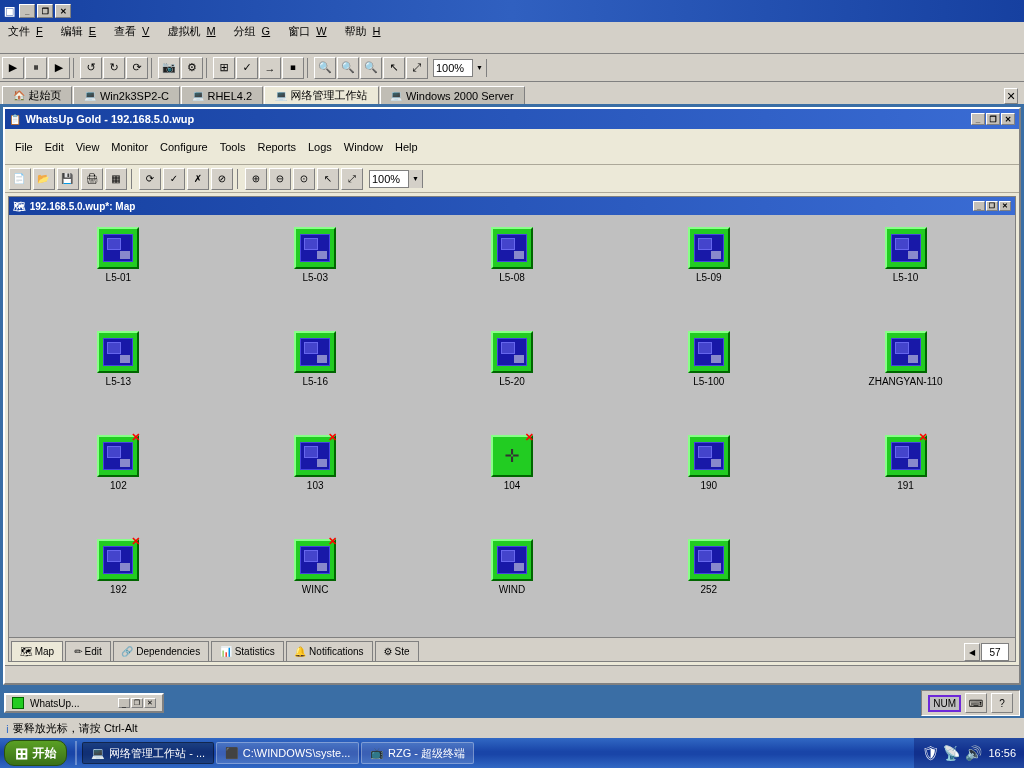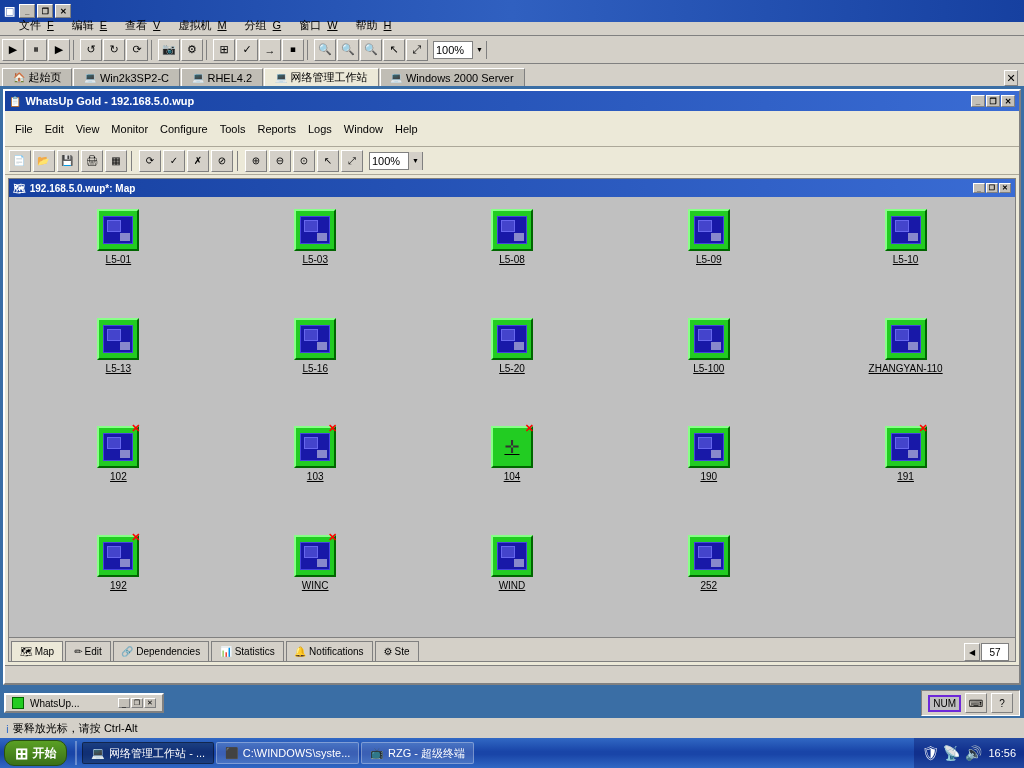--- a/index.html
+++ b/index.html
@@ -35,25 +35,25 @@
       font-weight: bold;
       padding: 0 4px;
       flex-shrink: 0;
     }
     .vmware-title-icon { margin-right: 4px; font-size: 12px; }
     .vmware-title-text { flex: 1; }
     .vmware-title-btns { display: flex; gap: 2px; }
     .vtb { width: 16px; height: 14px; background: #c4c0b8; border: 1px solid; border-color: #fff #808080 #808080 #fff; display: flex; align-items: center; justify-content: center; font-size: 8px; color: black; cursor: pointer; }
 
     .vmware-menu {
-      height: 14px;
-      background: #d4d0c8;
-      display: flex;
-      align-items: flex-end;
-      padding: 0 13px;
+      height: 32px;
+      background: #d4d0c8;
+      display: flex;
+      align-items: flex-start;
+      padding: 0 2px;
       border-bottom: 1px solid #808080;
       flex-shrink: 0;
     }
     .vmware-menu span { padding: 2px 6px; font-size: 11px; cursor: pointer; }
     .vmware-menu .underline { text-decoration: underline; }
 
     .vmware-toolbar {
       height: 28px;
       background: #d4d0c8;
       display: flex;
@@ -176,21 +176,20 @@
     .map-tb { width: 12px; height: 10px; background: #c4c0b8; border: 1px solid; border-color: #fff #808080 #808080 #fff; display: flex; align-items: center; justify-content: center; font-size: 7px; color: black; cursor: pointer; }
 
     .map-grid {
       flex: 1;
       background: #c0c0c0;
       display: grid;
       grid-template-columns: repeat(5, 1fr);
       padding: 8px 16px;
       gap: 10px;
       overflow: hidden;
-      text-decoration: underline;
     }
 
     .dev {
       display: flex;
       flex-direction: column;
       align-items: center;
       cursor: pointer;
       padding: 4px;
     }
 

